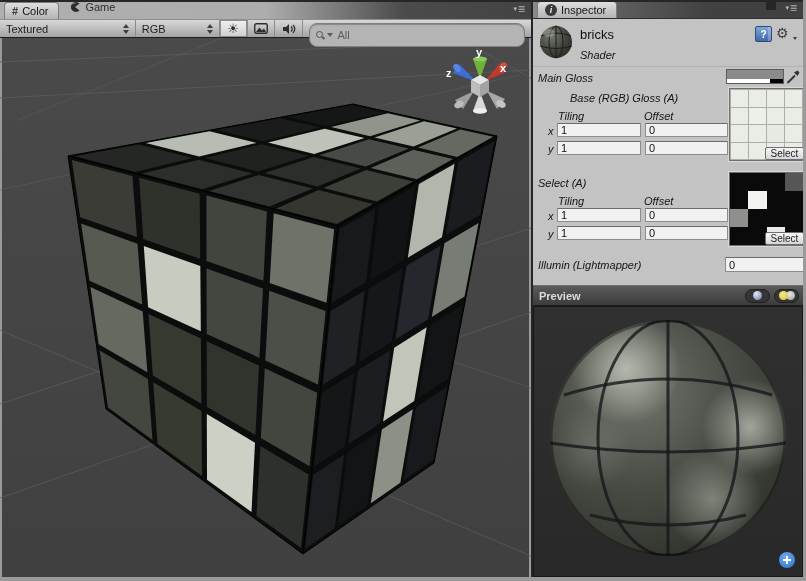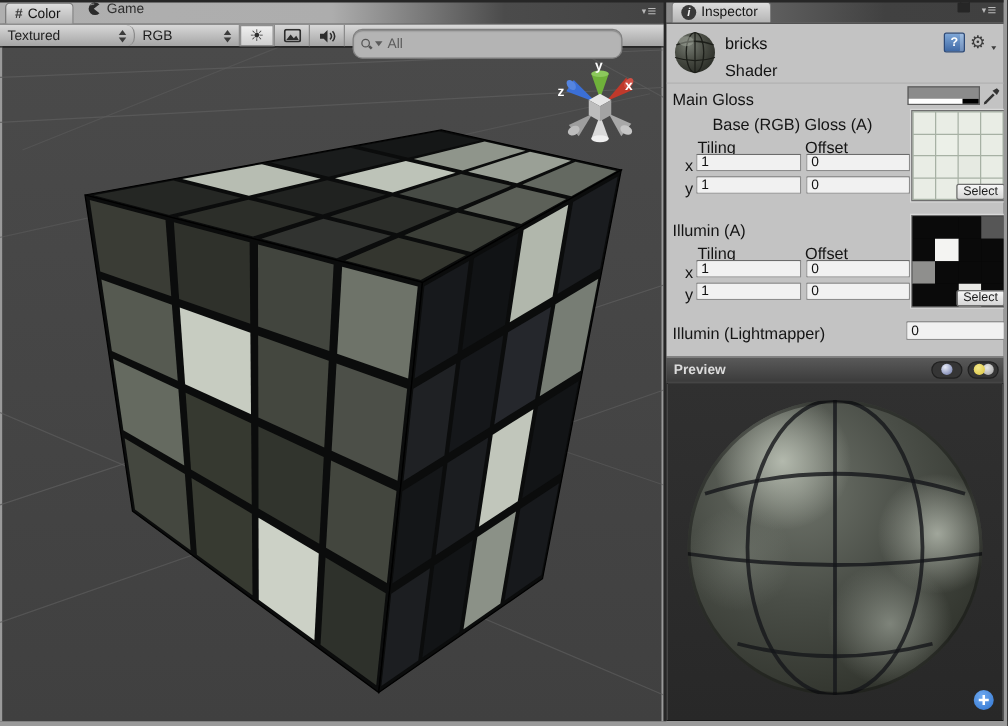--- a/index.html
+++ b/index.html
@@ -37,38 +37,38 @@
 
   
   #scene-toolbar { position:absolute; left:0; top:19px; width:531px; height:19px;
                    background:linear-gradient(#d8d8d8,#a4a4a4); border-top:1px solid #8e8e8e;
                    border-bottom:1px solid #1d1d1d; display:flex; align-items:stretch; z-index:30; }
   .tb-drop { display:flex; align-items:center; padding:0 6px; border-right:1px solid #8b8b8b; color:#1c1c1c; }
   .tb-drop .updown { margin-left:auto; display:flex; flex-direction:column; gap:2px; padding-left:8px; }
   .updown i { display:block; width:0; height:0; border-left:3px solid transparent; border-right:3px solid transparent; }
   .updown .up { border-bottom:4px solid #3c3c3c; }
   .updown .dn { border-top:4px solid #3c3c3c; }
-  #drop-draw  { width:108px;border-radius:7px; }
+  #drop-draw  { width:136px; }
   #drop-color { width:84px; }
   .tb-btn { width:28px; display:flex; align-items:center; justify-content:center; border-right:1px solid #8b8b8b; }
   .tb-btn.pressed { background:linear-gradient(#f2f2f2,#cdcdcd); box-shadow:inset 0 0 0 1px #8f8f8f; }
   .sun-glyph { font-size:13px; color:#2e2e2e; line-height:1; }
   #scene-search { margin:3px 6px 3px 6px; width:216px; height:24px; border:1px solid #7f7f7f; border-radius:8px;
                   background:#b4b4b4; box-shadow:inset 0 1px 1px rgba(0,0,0,.25); display:flex; align-items:center;
                   padding:0 6px; gap:2px; color:#5c5c5c; }
   .mag { position:relative; width:9px; height:9px; }
   .mag::before { content:''; position:absolute; left:0; top:0; width:5px; height:5px; border:1.5px solid #555; border-radius:50%; }
   .mag::after  { content:''; position:absolute; left:6px; top:6px; width:3px; height:1.5px; background:#555; transform:rotate(45deg); }
   .mag-arr { width:0; height:0; border-left:3px solid transparent; border-right:3px solid transparent; border-top:4px solid #5c5c5c; margin-right:2px; }
 
   
   #scene-svg { position:absolute; left:0; top:0; z-index:1; }
 
   
-  .il { position:absolute; font-size:13px; color:#141414; white-space:nowrap; }
+  .il { position:absolute; font-size:11px; color:#141414; white-space:nowrap;font-style:italic; }
   .field { position:absolute; height:14px; background:#f1f1f1; border:1px solid #8c8c8c; border-top-color:#6b6b6b;
            border-radius:1px; font-family:"Liberation Sans",sans-serif; font-size:11px; color:#111; padding-left:3px; }
   #mat-icon { position:absolute; left:5px; top:24px; }
   #mat-name { position:absolute; left:47px; top:27px; font-size:13px; color:#101010; }
   #shader-label { left:47px; top:49px; }
   #shader-drop { position:absolute; left:89px; top:44px; width:180px; height:16px;
                  background:linear-gradient(#f5f5f5,#d4d4d4); border:1px solid #7e7e7e; border-radius:3px;
                  display:flex; align-items:center; padding:0 5px; color:#131313; }
   #shader-drop .dd { margin-left:auto; width:0; height:0; border-left:3.5px solid transparent; border-right:3.5px solid transparent; border-top:4.5px solid #3a3a3a; }
   #help-btn { position:absolute; left:222px; top:26px; width:17px; height:16px;
@@ -346,21 +346,21 @@
           <div style="background: rgb(230, 234, 226);"></div>
           <div style="background: rgb(233, 237, 229);"></div>
           <div style="background: rgb(233, 237, 229);"></div>
           <div style="background: rgb(233, 237, 229);"></div>
           <div style="background: rgb(233, 237, 229);"></div>
           <div style="background: rgb(233, 237, 229);"></div>
         </div>
     </div>
     <div class="select-btn" style="top:147px;">Select</div>
 
-    <div class="il" style="left:5px; top:177px;">Illumin (A)</div>
+    <div class="il" style="left:5px; top:177px;">Select (A)</div>
     <div class="il" style="left:25px; top:195px;">Tiling</div>
     <div class="il" style="left:111px; top:195px;">Offset</div>
     <div class="il" style="left:15px; top:210px;">x</div>
     <input class="field" style="left: 24px; top: 208px; width: 84px;" readonly="" value="1">
     <input class="field" style="left: 112px; top: 208px; width: 83px;" readonly="" value="0">
     <div class="il" style="left:15px; top:228px;">y</div>
     <input class="field" style="left: 24px; top: 226px; width: 84px;" readonly="" value="1">
     <input class="field" style="left: 112px; top: 226px; width: 83px;" readonly="" value="0">
     <div class="thumb" id="illumin-thumb">
       <div class="tgrid" id="illumin-grid" style="background: rgb(7, 7, 7);">

